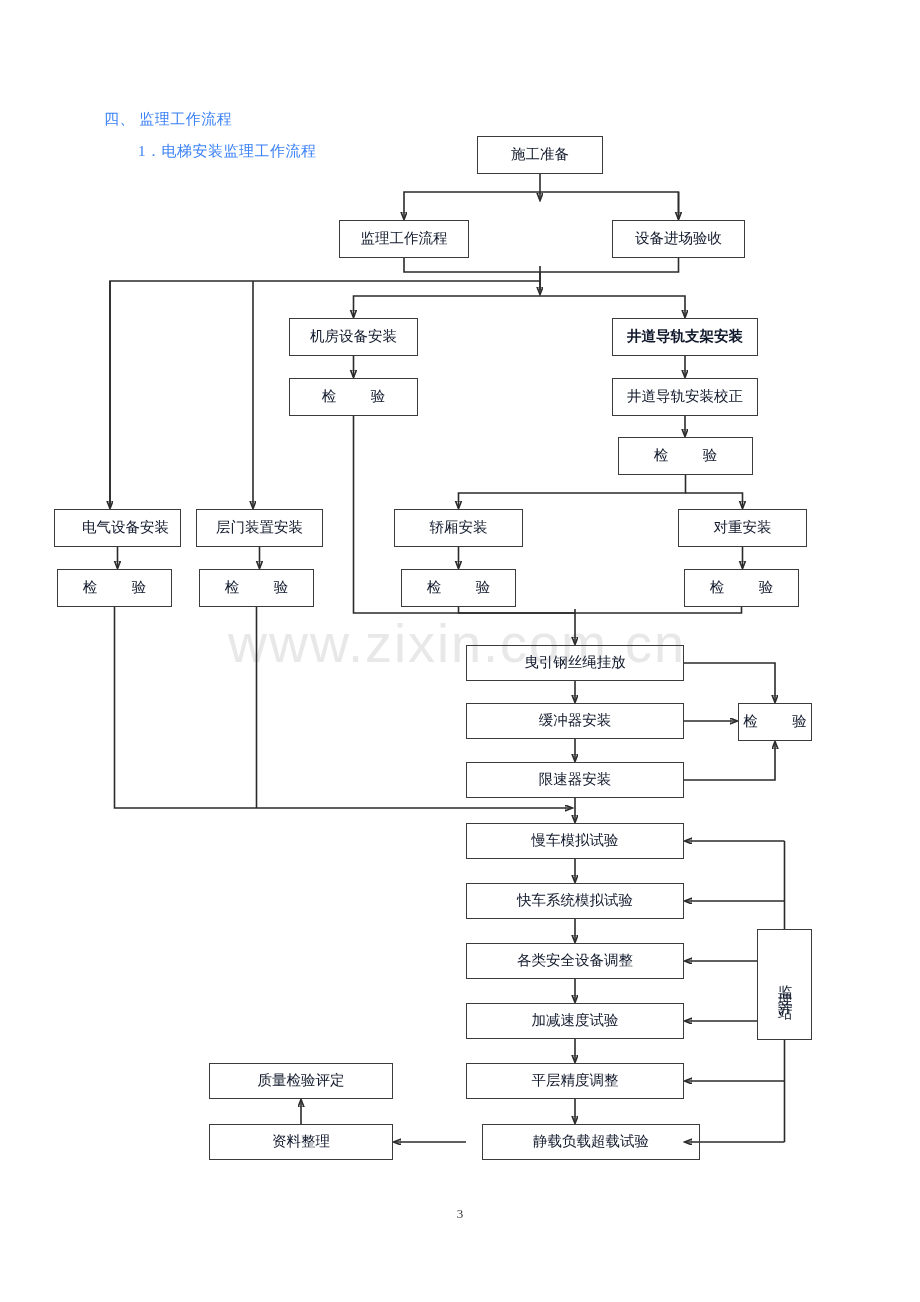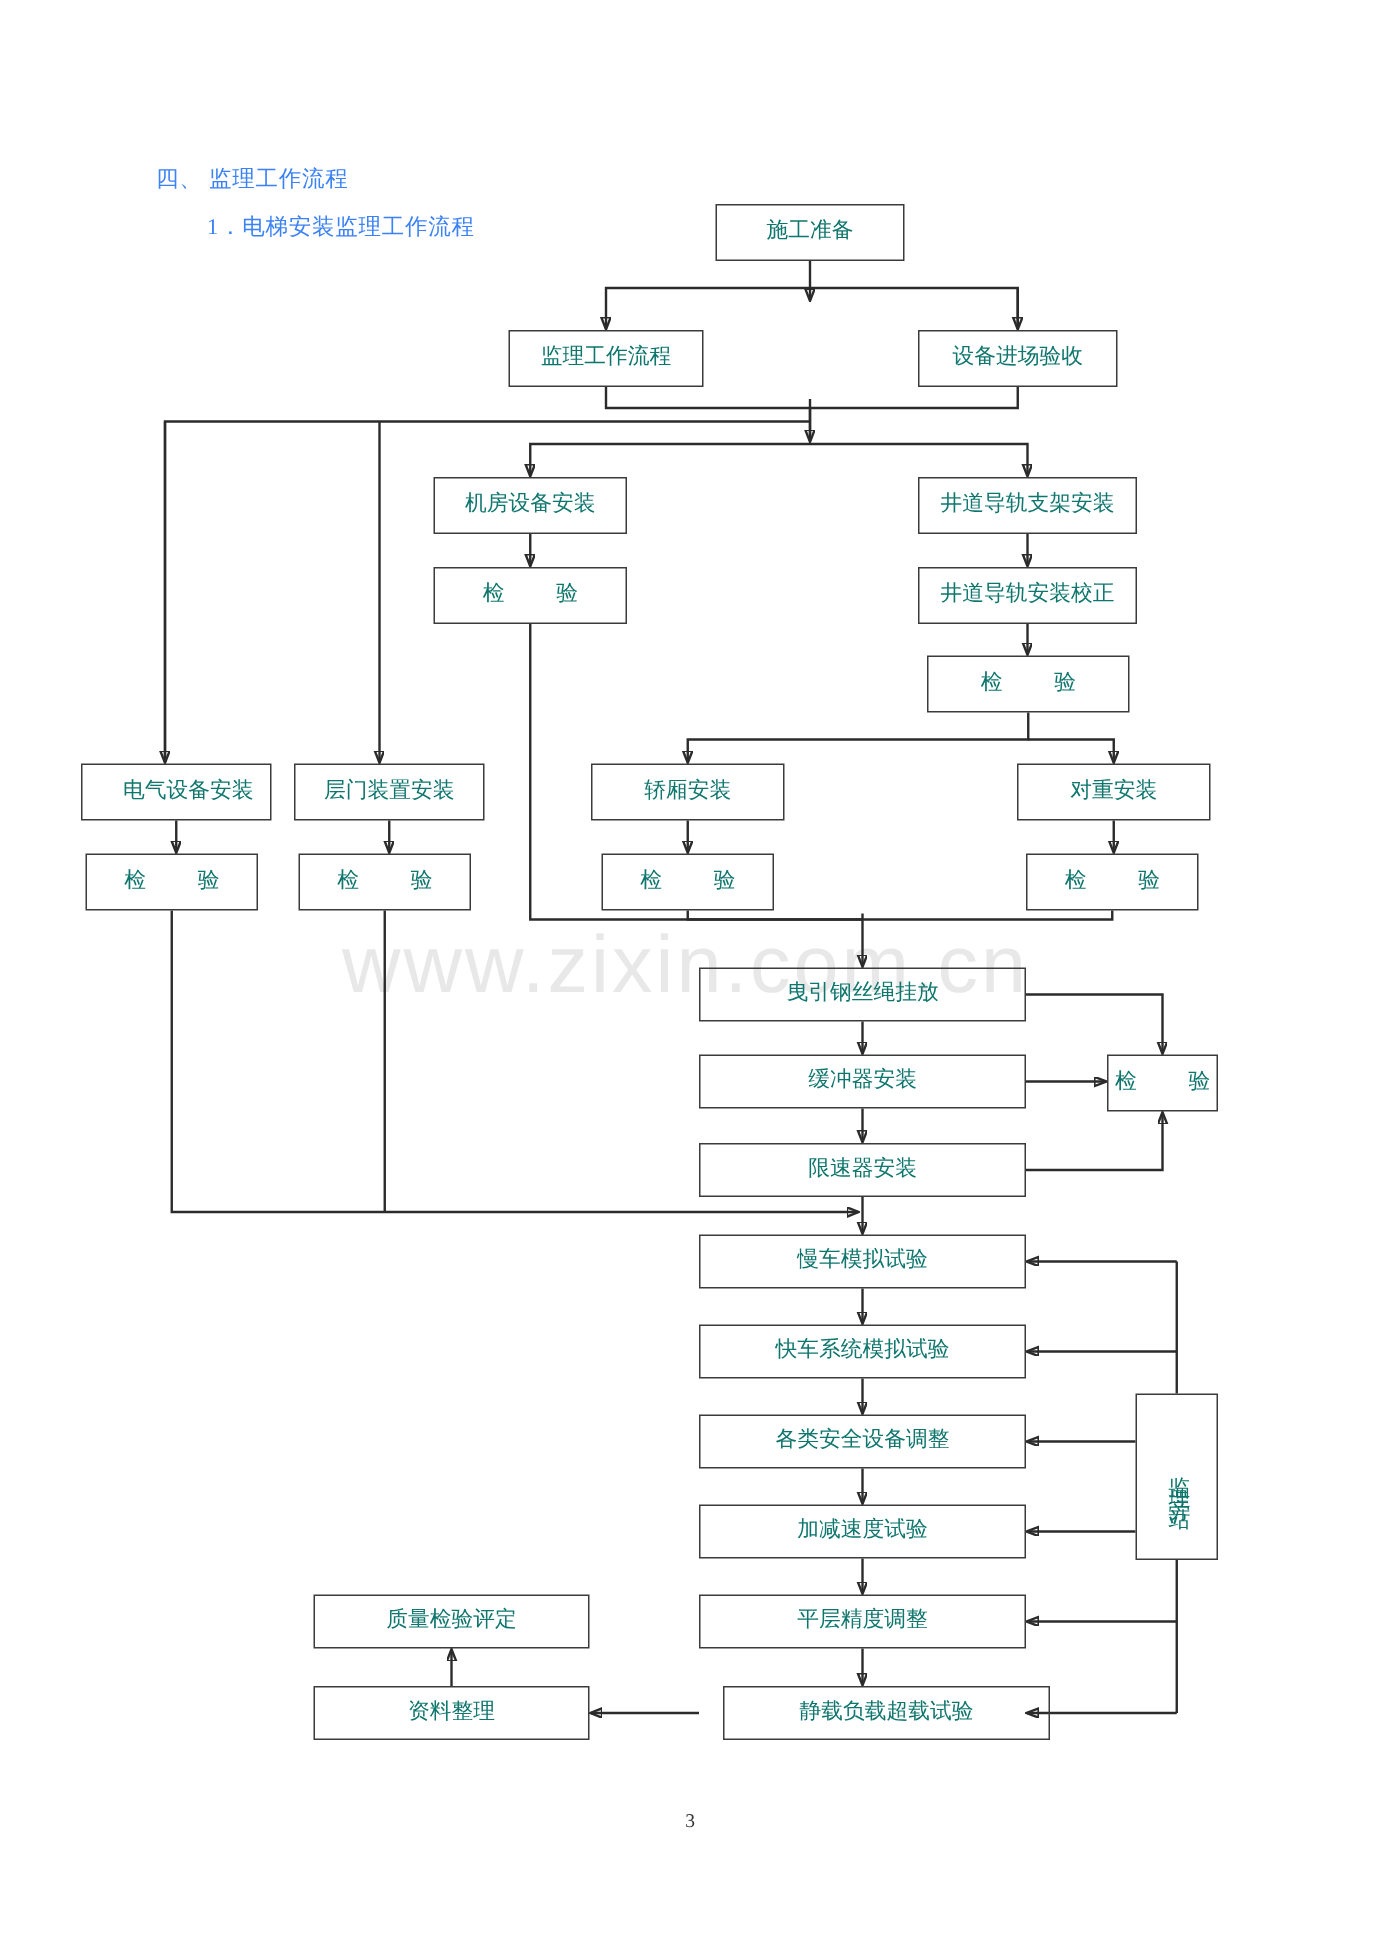--- a/index.html
+++ b/index.html
@@ -62,21 +62,21 @@
     position: absolute;
     box-sizing: border-box;
     border: 1.3px solid #3b3b3b;
     background: transparent;
     display: flex;
     align-items: center;
     justify-content: center;
     font-size: 14.5px;
     line-height: 1.2;
     white-space: nowrap;
-    color: #0f766e;
+    color: #0f172a;
     z-index: 3;
   }
   .node.spaced { letter-spacing: 10px; text-indent: 10px; }
   .node.vertical {
     writing-mode: vertical-rl;
     text-orientation: upright;
     letter-spacing: 7px;
     font-size: 14.5px;
     padding-top: 4px;
   }
@@ -160,21 +160,21 @@
           <path d="M757,1021 L685,1021" marker-end="url(#ah)"></path>
           <path d="M784.5,1081 L685,1081" marker-end="url(#ah)"></path>
           <path d="M784.5,1142 L685,1142" marker-end="url(#ah)"></path>
         </g>
     </svg>
     <div id="node-layer">
         <div class="node" style="left: 477px; top: 136px; width: 126px; height: 38px;">施工准备</div>
         <div class="node" style="left: 339px; top: 220px; width: 130px; height: 38px;">监理工作流程</div>
         <div class="node" style="left: 612px; top: 220px; width: 133px; height: 38px;">设备进场验收</div>
         <div class="node" style="left: 289px; top: 318px; width: 129px; height: 38px;">机房设备安装</div>
-        <div class="node" style="left: 612px; top: 318px; width: 146px; height: 38px;">井道导轨支架安装</div>
+        <div class="node" style="left: 612px; top: 318px; width: 146px; height: 38px; font-weight: bold;">井道导轨支架安装</div>
         <div class="node spaced" style="left: 289px; top: 378px; width: 129px; height: 38px;">检　验</div>
         <div class="node" style="left: 612px; top: 378px; width: 146px; height: 38px;">井道导轨安装校正</div>
         <div class="node spaced" style="left: 618px; top: 437px; width: 135px; height: 38px;">检　验</div>
         <div class="node" style="left: 54px; top: 509px; width: 127px; height: 38px; padding-left: 16px;">电气设备安装</div>
         <div class="node" style="left: 196px; top: 509px; width: 127px; height: 38px;">层门装置安装</div>
         <div class="node" style="left: 394px; top: 509px; width: 129px; height: 38px;">轿厢安装</div>
         <div class="node" style="left: 678px; top: 509px; width: 129px; height: 38px;">对重安装</div>
         <div class="node spaced" style="left: 57px; top: 569px; width: 115px; height: 38px;">检　验</div>
         <div class="node spaced" style="left: 199px; top: 569px; width: 115px; height: 38px;">检　验</div>
         <div class="node spaced" style="left: 401px; top: 569px; width: 115px; height: 38px;">检　验</div>

